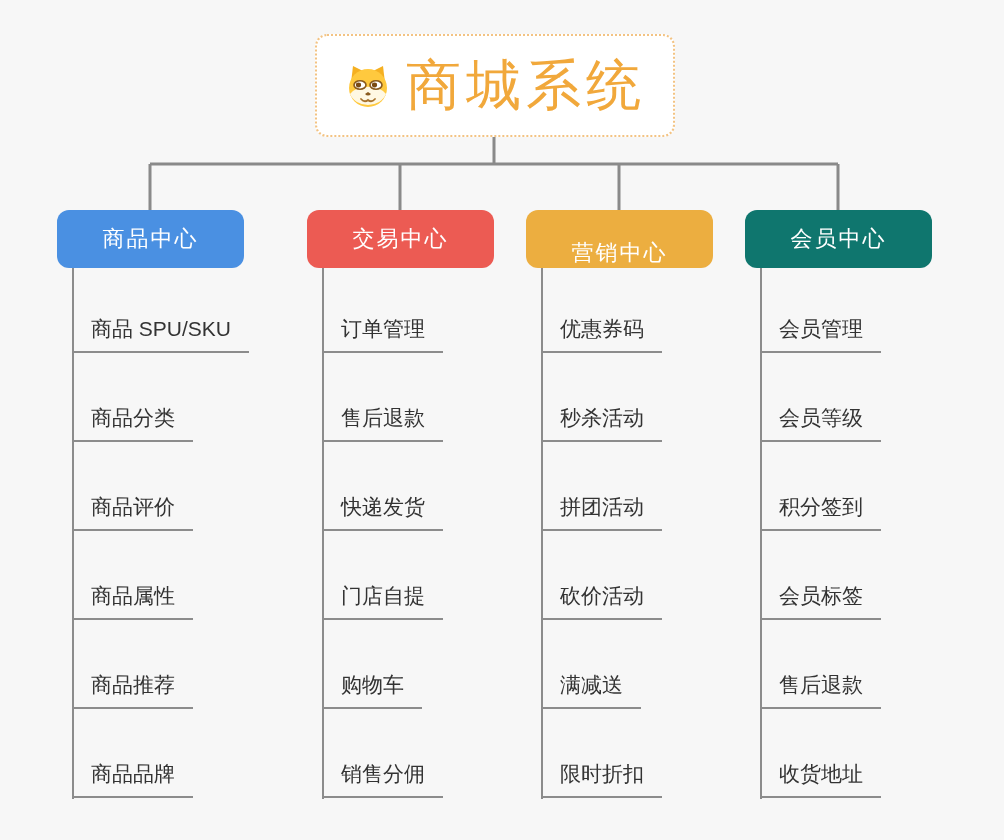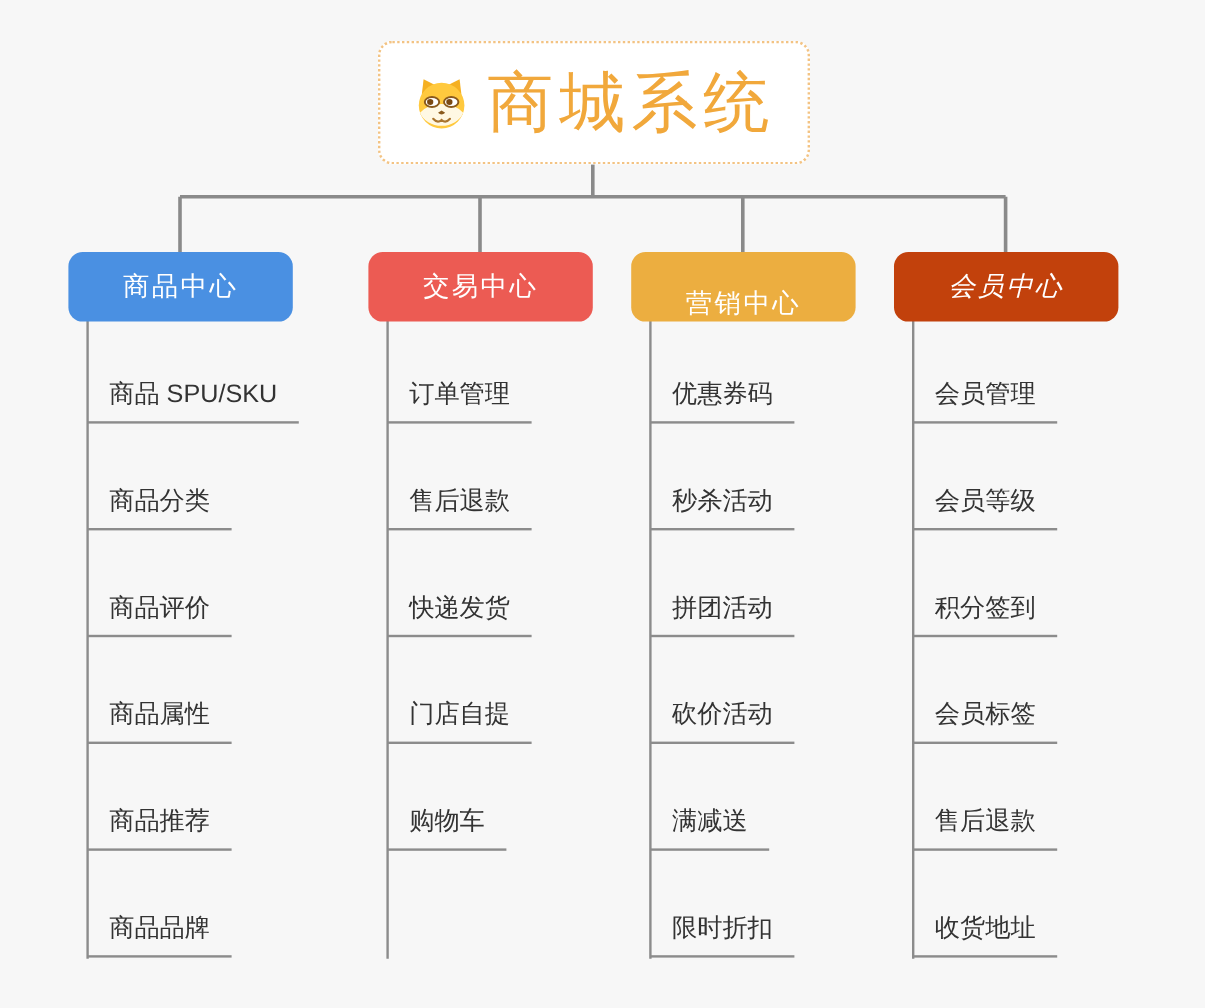--- a/index.html
+++ b/index.html
@@ -118,21 +118,21 @@
 
   <div class="branch-node branch-1" style="background: rgb(74, 144, 226);">
     <span>商品中心</span>
   </div>
   <div class="branch-node branch-2" style="background: rgb(236, 91, 83);">
     <span>交易中心</span>
   </div>
   <div class="branch-node branch-3" style="background: rgb(236, 174, 64); align-items: flex-end;">
     <span>营销中心</span>
   </div>
-  <div class="branch-node branch-4" style="background: #c2410c; font-style: italic;">
+  <div class="branch-node branch-4" style="background: #0f766e;">
     <span>会员中心</span>
   </div>
 
   <div class="column col-1">
     <div class="leaf">
         <span class="leaf-label">商品 SPU/SKU</span>
       </div>
     <div class="leaf">
         <span class="leaf-label">商品分类</span>
       </div>
@@ -159,20 +159,23 @@
       </div>
     <div class="leaf">
         <span class="leaf-label">快递发货</span>
       </div>
     <div class="leaf">
         <span class="leaf-label">门店自提</span>
       </div>
     <div class="leaf">
         <span class="leaf-label">购物车</span>
       </div>
+    <div class="leaf">
+        <span class="leaf-label">销售分佣</span>
+      </div>
   </div>
 
   <div class="column col-3">
     <div class="leaf">
         <span class="leaf-label">优惠券码</span>
       </div>
     <div class="leaf">
         <span class="leaf-label">秒杀活动</span>
       </div>
     <div class="leaf">

